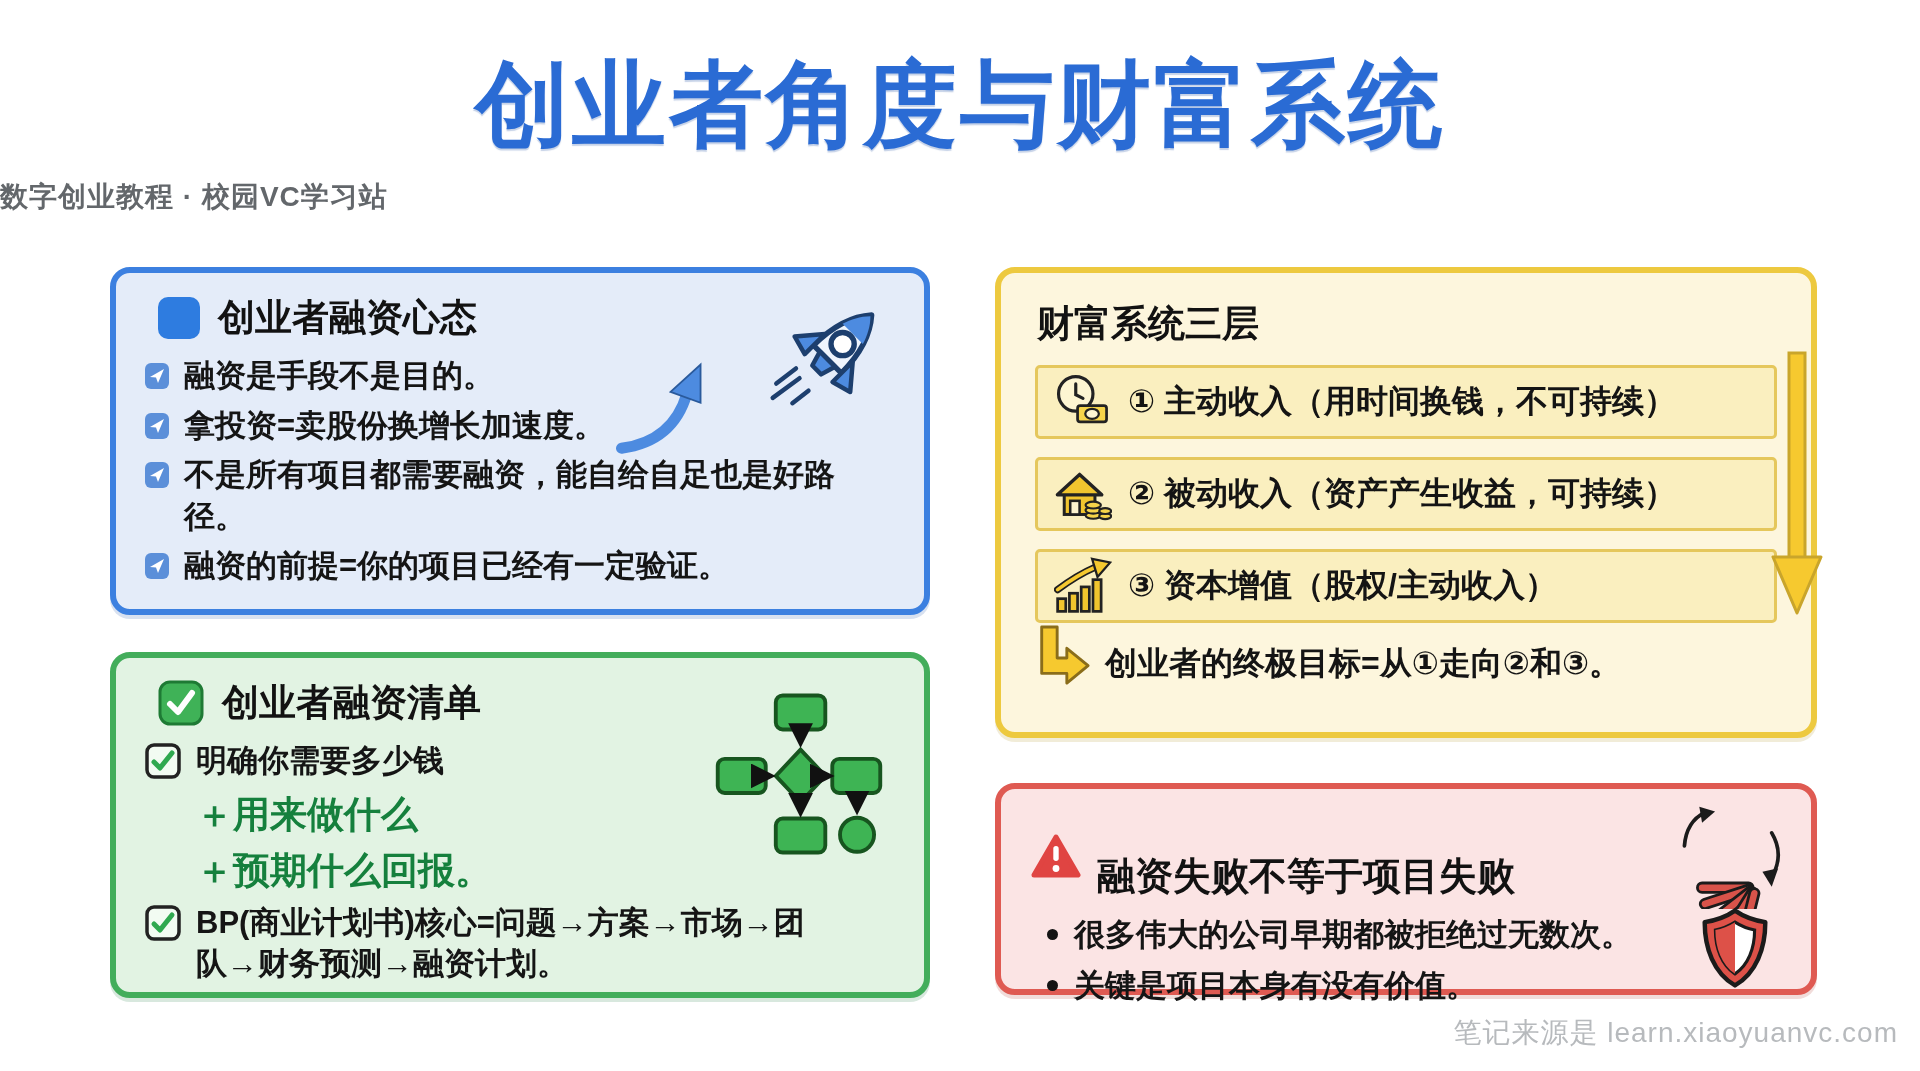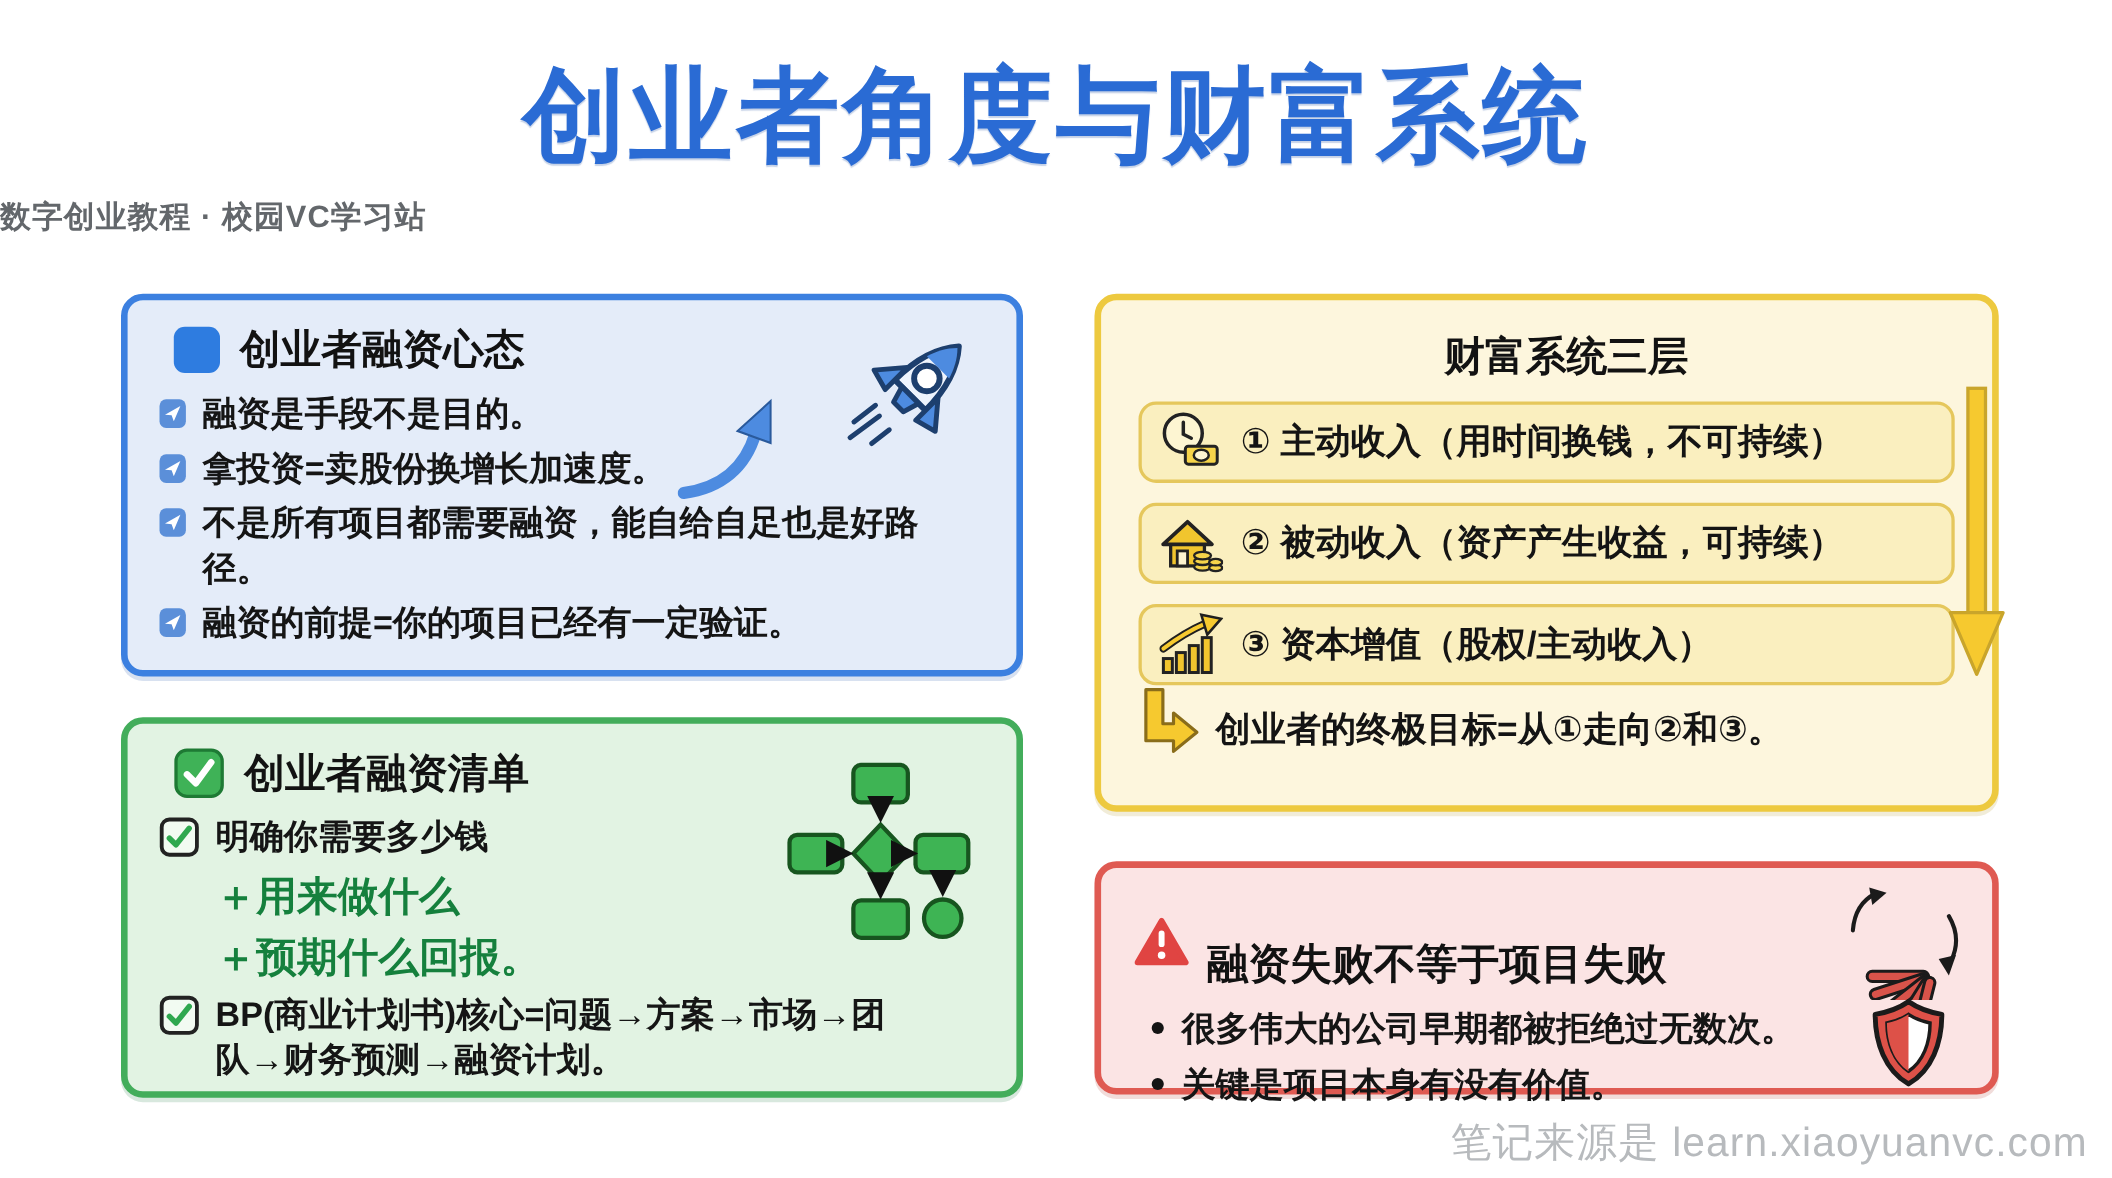--- a/index.html
+++ b/index.html
@@ -32,42 +32,42 @@
   .item-txt { font-size:31px; font-weight:700; line-height:1.34; color:#151515; }
   .w-700 { max-width:700px; }
   .w-610 { max-width:612px; }
 
   .g-sub { margin:0 0 6px 80px; font-size:37px; font-weight:700; color:#15803d; }
 
   .rocket-wrap { position:absolute; right:28px; top:18px; }
   .swoosh-wrap { position:absolute; right:208px; top:80px; }
   .flow-wrap { position:absolute; right:36px; top:32px; }
 
-  .y-head { margin:26px 0 16px 36px; font-size:37px; font-weight:800; color:#121212;text-align:center; }
+  .y-head { margin:26px 0 16px 36px; font-size:37px; font-weight:800; color:#121212; }
   .y-row {
     margin:0 0 18px 34px; width:742px; height:74px; background:#faefbf;
-    border:3px solid #e5c75c; border-radius:16px; display:flex; align-items:center;
+    border:3px solid #e5c75c; border-radius:5px; display:flex; align-items:center;
     gap:16px; padding:0 16px;
   }
   .y-row .lbl { font-size:32px; font-weight:800; color:#141414; white-space:nowrap; }
   .y-row svg { flex:0 0 auto; }
   .down-arrow-wrap { position:absolute; left:770px; top:78px; }
   .y-footer { display:flex; align-items:center; gap:14px; margin:2px 0 0 32px; }
   .y-footer .ftxt { font-size:32px; font-weight:800; color:#141414; }
   .y-footer svg { margin-top:-16px; }
 
   .r-head { display:flex; align-items:center; gap:16px; margin:22px 0 12px 30px; }
   .r-head .head-txt { font-size:38px;margin-top:40px; }
   .r-item { display:flex; align-items:flex-start; gap:16px; margin:0 0 9px 46px; }
   .r-dot { width:11px; height:11px; border-radius:50%; background:#141414; flex:0 0 auto; margin-top:15px; }
   .r-txt { font-size:31px; font-weight:700; color:#151515; max-width:600px; }
   .spring-wrap { position:absolute; right:26px; top:16px; }
   .shield-wrap { position:absolute; right:40px; top:118px; }
 
-  .watermark { position:absolute; right:22px; top:1014px; font-size:37px; color:#b7babd; letter-spacing:1px; }
+  .watermark { position:absolute; right:22px; top:1014px; font-size:28px; color:#b7babd; letter-spacing:1px; }
 </style>
 </head>
 <body>
 
 <div class="canvas">
 
   <div class="title">创业者角度与财富系统</div>
   <div class="subtitle">数字创业教程 · 校园VC学习站</div>
 
   <div class="box box-blue">

